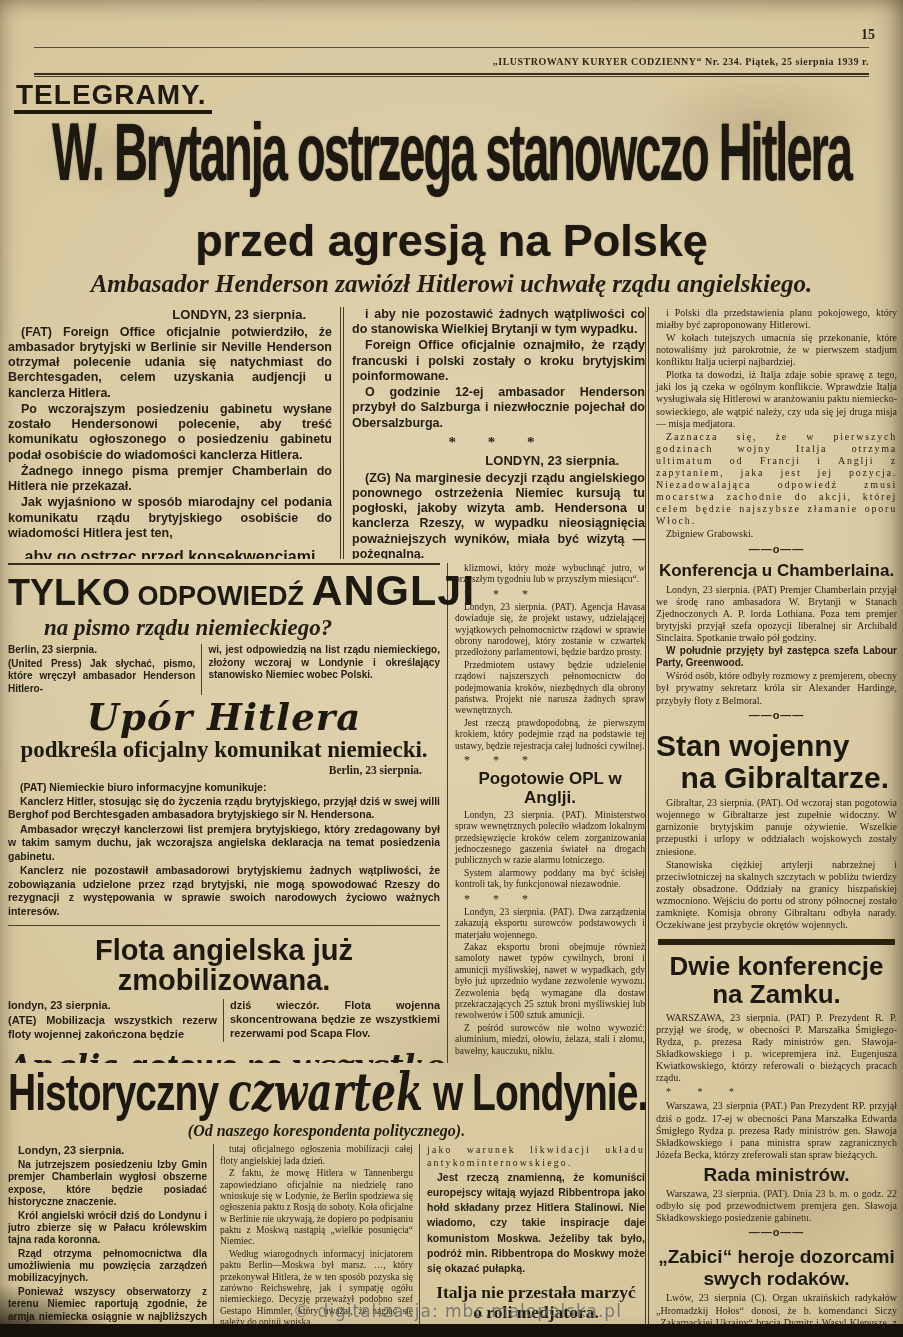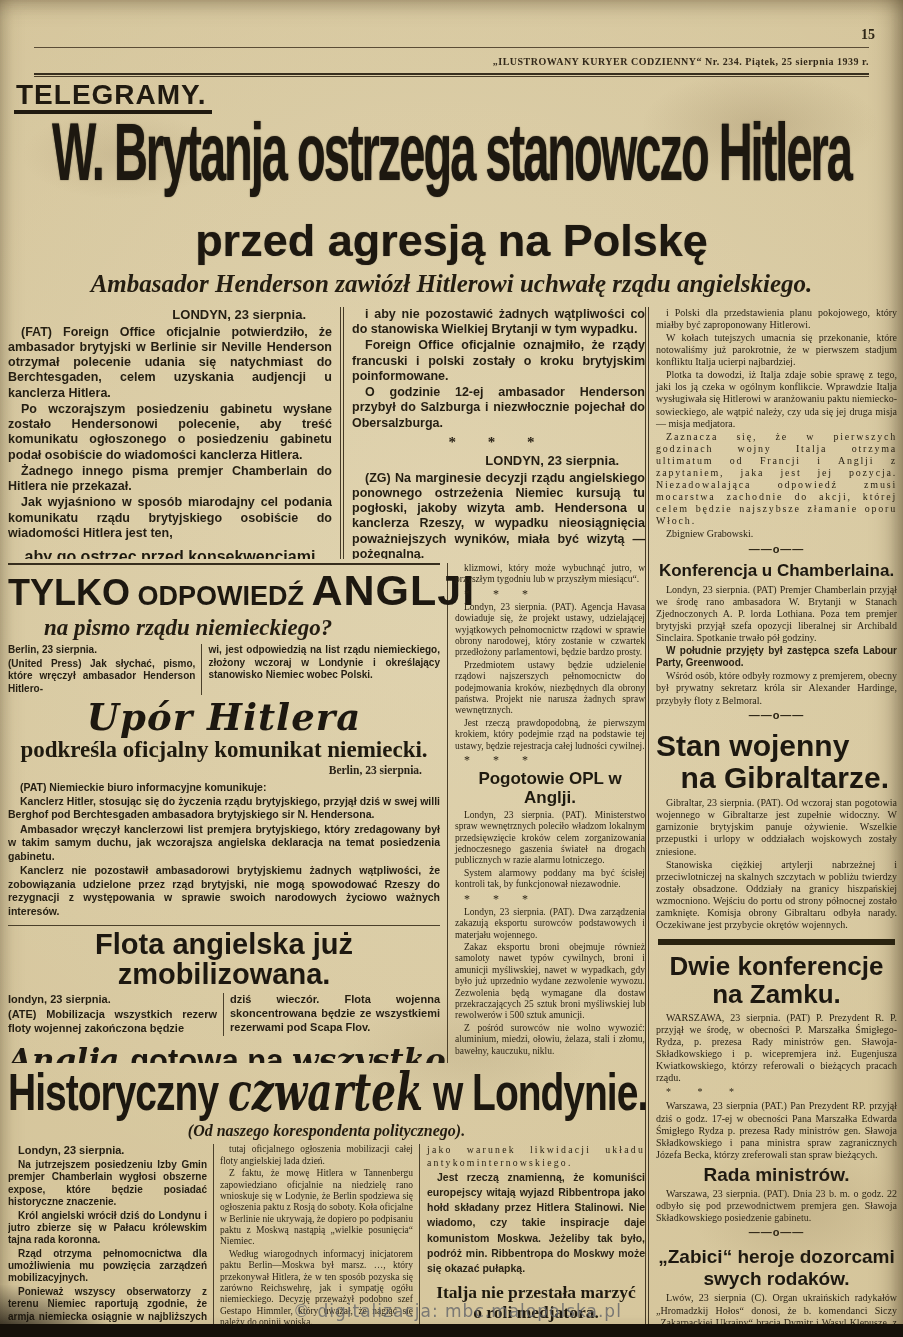--- a/index.html
+++ b/index.html
@@ -69,21 +69,21 @@
   .tylko-right { flex: 1; padding-left: 6px; }
   .tylko-cols p { font: 700 10px/1.25 "Liberation Sans", sans-serif; text-align: justify; color:#241e12; }
   .sm-date { text-align: right; font: 700 10.5px/1.3 "Liberation Serif", serif; padding-right: 10px; }
 
   .upor { margin-top: 4px; }
   .upor-title { text-align: center; font: italic 700 37px/1 "DejaVu Serif", serif; color:#1d1810; letter-spacing: 1px; }
   .upor-sub { text-align: center; font: 700 23px/1.1 "Liberation Serif", serif; margin-top: 1px; color:#1f1a0f; }
   .upor-date { text-align: right; font: 700 11.5px/1.5 "Liberation Serif", serif; padding-right: 18px; }
   .upor p.body { font: 700 10.5px/1.28 "Liberation Sans", sans-serif; text-align: justify; text-indent: 12px; color:#241e12; }
 
-  .flota { border-top: 1px solid #4a3f2a; margin-top: 7px; padding-top: 3px; }
+  .flota { border-top: 1px solid #4a3f2a; margin-top: 7px; padding-top: 9px; }
   .flota-title { text-align: center; font: 700 29px/1.05 "Liberation Sans", sans-serif; color:#1d1810; }
   .twocol { display: flex; margin-top: 3px; }
   .twocol .ca { width: 50%; padding-right: 6px; border-right: 1px solid #4a3f2a; }
   .twocol .cb { flex: 1; padding-left: 6px; }
   .twocol p { font: 700 11px/1.27 "Liberation Sans", sans-serif; text-align: justify; color:#241e12; }
   .ctr-date { text-align: center; font: 700 11.5px/1.3 "Liberation Serif", serif; }
 
   .anglja { margin-top: 9px; }
   .anglja-title { text-align: center; white-space: nowrap; color:#1d1810; }
   .anglja-title .a1, .anglja-title .a3 { font: italic 700 31px/1 "DejaVu Serif", serif; }

